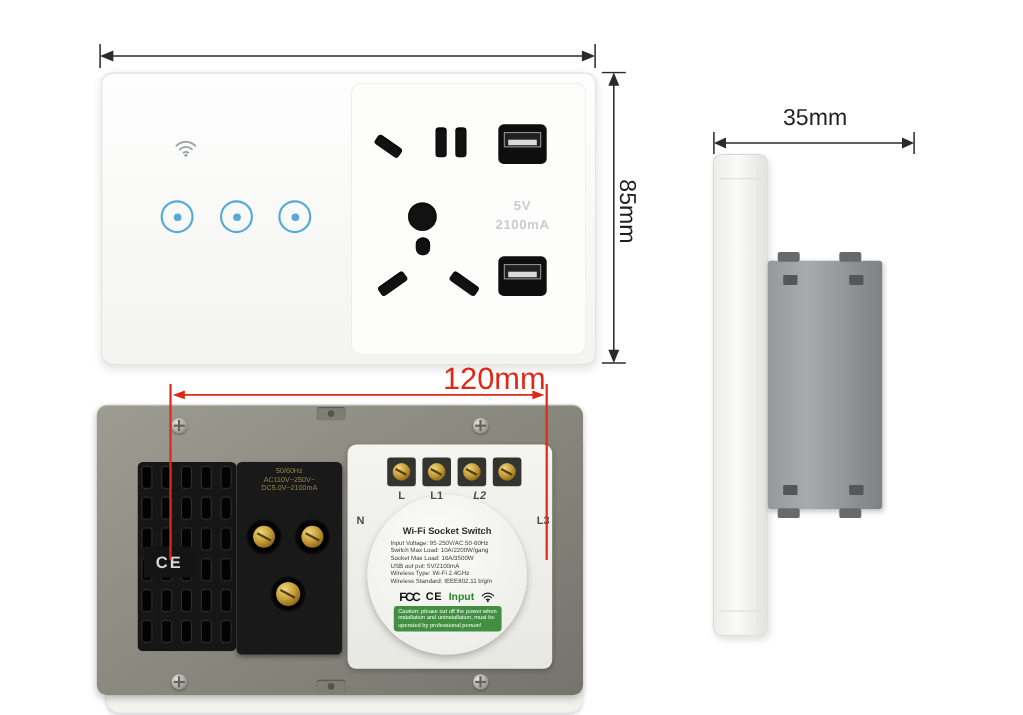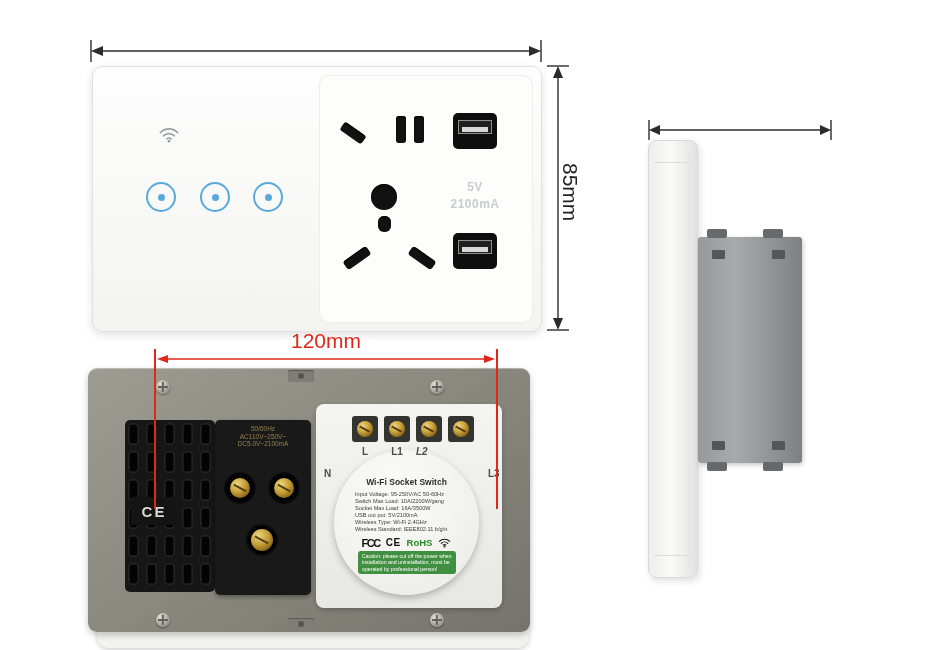--- a/index.html
+++ b/index.html
@@ -1,21 +1,21 @@
 <!DOCTYPE html>
 <html><head>
 <meta charset="utf-8">
 <style>
   html,body{margin:0;padding:0;background:#fff;font-family:"Liberation Sans",sans-serif;}
   #stage{position:relative;width:930px;height:650px;background:#ffffff;overflow:hidden;}
 
   
   .dim-label{position:absolute;font-size:21px;color:#1f1f1f;text-align:center;}
   .dim-label-v{position:absolute;font-size:21px;color:#1f1f1f;writing-mode:vertical-rl;text-orientation:mixed;}
-  .dim-label-red{position:absolute;font-size:21px;color:#e02818;text-align:center;}
+  .dim-label-red{position:absolute;font-size:28px;color:#e02818;text-align:right;}
   .dim-svg{position:absolute;}
 
   
   .front-plate{position:absolute;left:92px;top:66px;width:448px;height:264px;border-radius:10px;
     background:linear-gradient(180deg,#fefefe,#f3f3f1);border:1px solid #e0e0de;
     box-shadow:0 3px 9px rgba(0,0,0,.12);}
   .socket-panel{position:absolute;left:226px;top:8px;width:214px;height:248px;border-radius:10px;
     box-shadow:inset 0 0 0 1px #ededeb;background:#fdfdfc;}
   .touch-ring{position:absolute;top:115px;width:30px;height:30px;border:2px solid #58a9da;border-radius:50%;box-sizing:border-box;}
   .touch-dot{position:absolute;left:50%;top:50%;width:7px;height:7px;margin:-3.5px 0 0 -3.5px;background:#58a9da;border-radius:50%;}
@@ -146,20 +146,21 @@
     <div class="usb-port" style="left:360px;top:166px;">
       <div class="usb-metal"></div>
       <div class="usb-tongue"></div>
     </div>
     <div class="usb-rating">
       <div>5V</div>
       <div>2100mA</div>
     </div>
   </div>
 
+  <div class="dim-label" style="left:650px;top:96px;width:182px;">35mm</div>
   <svg class="dim-svg" style="left:648px;top:120px;" width="184" height="20" viewBox="0 0 184 20">
     <g stroke="#2b2b2b" stroke-width="1.4">
       <line x1="1" y1="0" x2="1" y2="20"></line>
         <line x1="183" y1="0" x2="183" y2="20"></line>
       <line x1="11" y1="10" x2="173" y2="10"></line>
     </g>
     <g fill="#2b2b2b">
       <polygon points="1,10 12,5 12,15"></polygon>
         <polygon points="183,10 172,5 172,15"></polygon>
     </g>
@@ -240,36 +241,36 @@
           <div>Input Voltage: 95-250V/AC 50-60Hz</div>
           <div>Switch Max Load: 10A/2200W/gang</div>
           <div>Socket Max Load: 16A/3500W</div>
           <div>USB out put: 5V/2100mA</div>
           <div>Wireless Type: Wi-Fi 2.4GHz</div>
           <div>Wireless Standard: IEEE802.11 b/g/n</div>
         </div>
         <div class="rm-certs">
           <span class="cert-fcc">FCC</span>
           <span class="cert-ce">CE</span>
-          <span class="cert-rohs">RoHS</span>
+          <span class="cert-rohs">Input</span>
           <svg width="13" height="11" viewBox="0 0 24 19">
             <g fill="none" stroke="#1a1a1a" stroke-width="2" stroke-linecap="round">
               <path d="M2.5 7.5 A13 13 0 0 1 21.5 7.5"></path>
               <path d="M6 11 A8.5 8.5 0 0 1 18 11"></path>
               <path d="M9.5 14.2 A4.5 4.5 0 0 1 14.5 14.2"></path>
             </g>
             <circle cx="12" cy="16.8" r="1.8" fill="#1a1a1a"></circle>
           </svg>
         </div>
         <div class="rm-caution">Caution: please cut off the power when installation and uninstallation, must be operated by professional person!</div>
       </div>
 
       <div class="term-label" style="left:36px;top:42px;width:26px;text-align:center;">L</div>
       <div class="term-label" style="left:68px;top:42px;width:26px;text-align:center;">L1</div>
-      <div class="term-label" style="left:100px;top:42px;width:26px;text-align:left;font-style:italic;">L2</div>
+      <div class="term-label" style="left:100px;top:42px;width:26px;text-align:right;font-style:italic;">L2</div>
       <div class="term-label" style="left:8px;top:64px;">N</div>
       <div class="term-label" style="left:172px;top:64px;">L3</div>
     </div>
   </div>
 
   <div class="dim-label-red" style="left:156px;top:329px;width:340px;">120mm</div>
   <svg class="dim-svg" style="left:156px;top:352px;" width="340" height="14" viewBox="0 0 340 14">
     <line x1="10" y1="7" x2="330" y2="7" stroke="#e02818" stroke-width="1.6"></line>
     <g fill="#e02818">
       <polygon points="1,7 12,3 12,11"></polygon>

